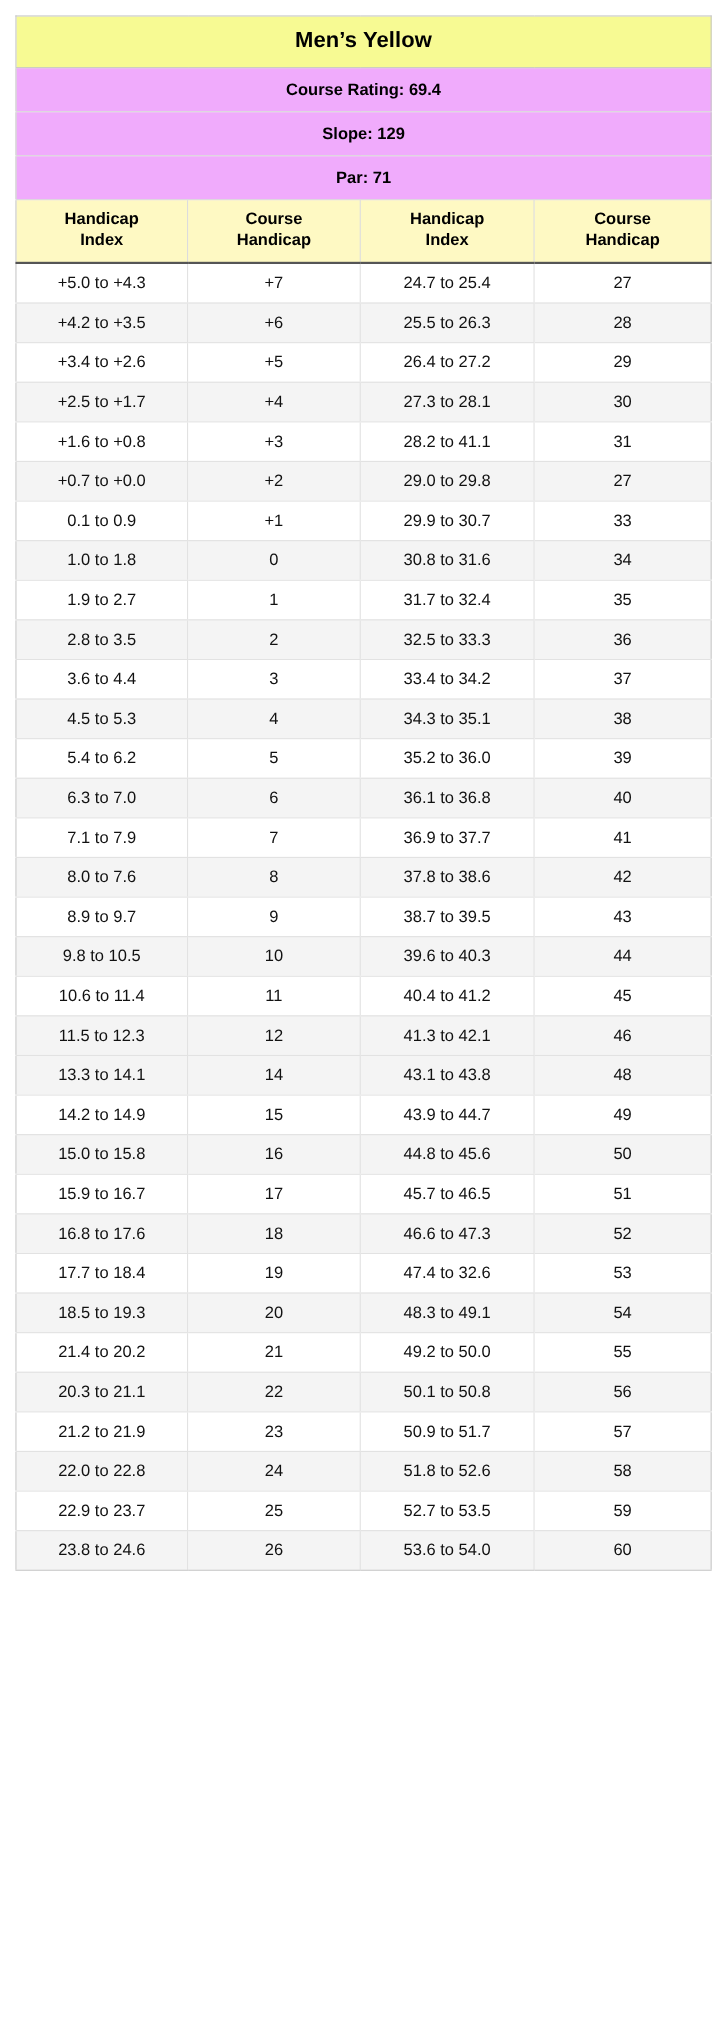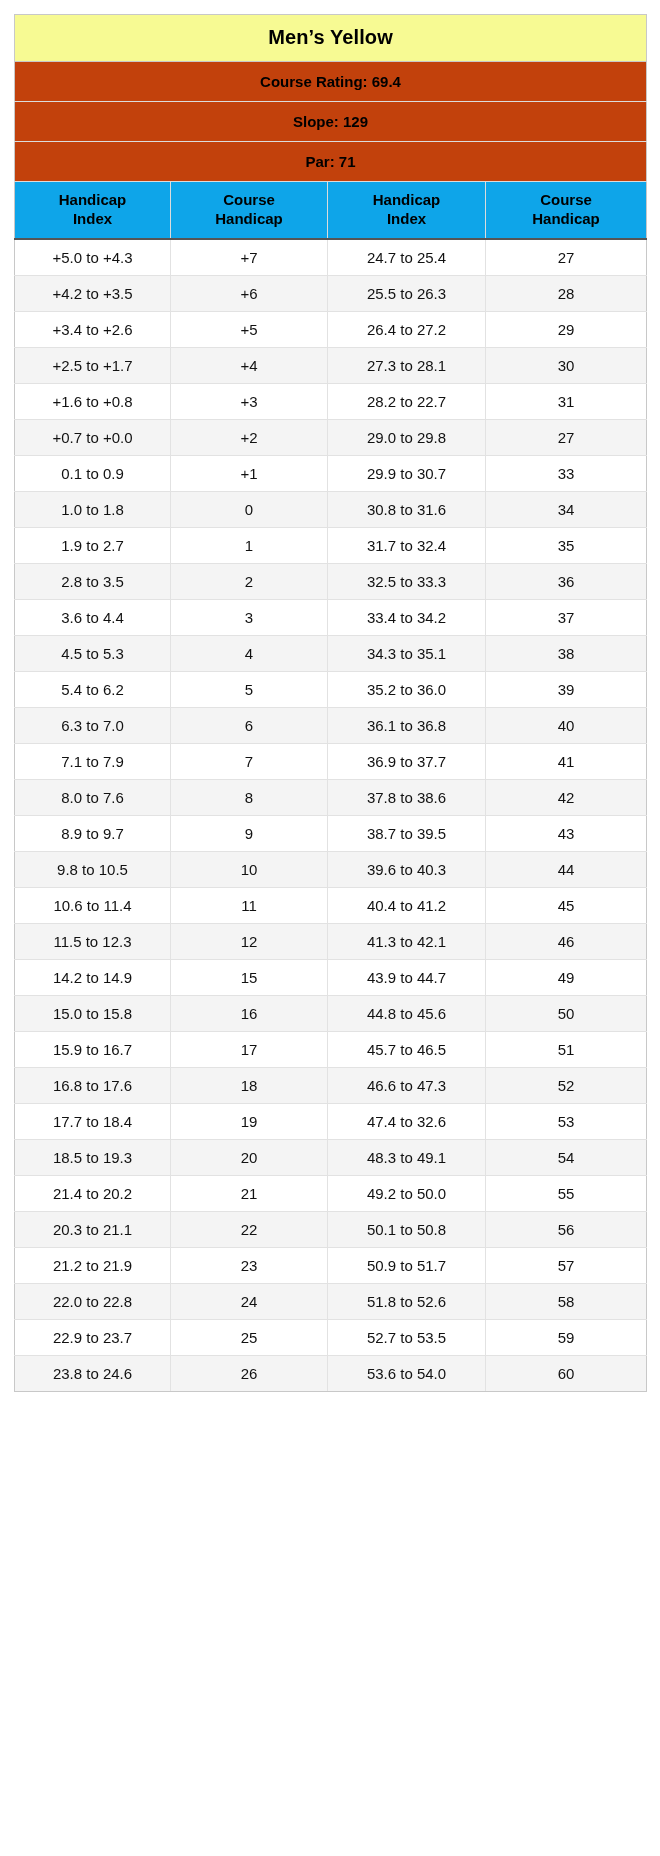--- a/index.html
+++ b/index.html
@@ -47,32 +47,32 @@
     letter-spacing: 0.1px;
   }
 
   td.meta {
     text-align: center;
     font-weight: bold;
     font-size: 15px;
     color: #000000;
     padding: 11px 4px 11px 4px;
     border-bottom: 1px solid #dcdcdc;
-    background: #c2410c;
+    background: #f0abfc;
   }
 
   
   th.colhead {
     text-align: center;
     font-weight: bold;
     font-size: 15px;
     line-height: 1.25;
     color: #000000;
     padding: 9px 2px 9px 2px;
-    background: #0ea5e9;
+    background: #fef9c3;
     border-left: 1px solid #dcdcdc;
     border-bottom: 2px solid #555555;
     vertical-align: middle;
   }
   th.colhead:first-child { border-left: none; }
 
   
   tbody tr.data-row td {
     text-align: center;
     font-size: 15px;
@@ -156,21 +156,21 @@
         </tr>
         <tr class="data-row even">
           <td>+2.5 to +1.7</td>
           <td>+4</td>
           <td>27.3 to 28.1</td>
           <td>30</td>
         </tr>
         <tr class="data-row odd">
           <td>+1.6 to +0.8</td>
           <td>+3</td>
-          <td>28.2 to 22.7</td>
+          <td>28.2 to 41.1</td>
           <td>31</td>
         </tr>
         <tr class="data-row even">
           <td>+0.7 to +0.0</td>
           <td>+2</td>
           <td>29.0 to 29.8</td>
           <td>27</td>
         </tr>
         <tr class="data-row odd">
           <td>0.1 to 0.9</td>
@@ -249,20 +249,26 @@
           <td>11</td>
           <td>40.4 to 41.2</td>
           <td>45</td>
         </tr>
         <tr class="data-row even">
           <td>11.5 to 12.3</td>
           <td>12</td>
           <td>41.3 to 42.1</td>
           <td>46</td>
         </tr>
+        <tr class="data-row even">
+          <td>13.3 to 14.1</td>
+          <td>14</td>
+          <td>43.1 to 43.8</td>
+          <td>48</td>
+        </tr>
         <tr class="data-row odd">
           <td>14.2 to 14.9</td>
           <td>15</td>
           <td>43.9 to 44.7</td>
           <td>49</td>
         </tr>
         <tr class="data-row even">
           <td>15.0 to 15.8</td>
           <td>16</td>
           <td>44.8 to 45.6</td>

